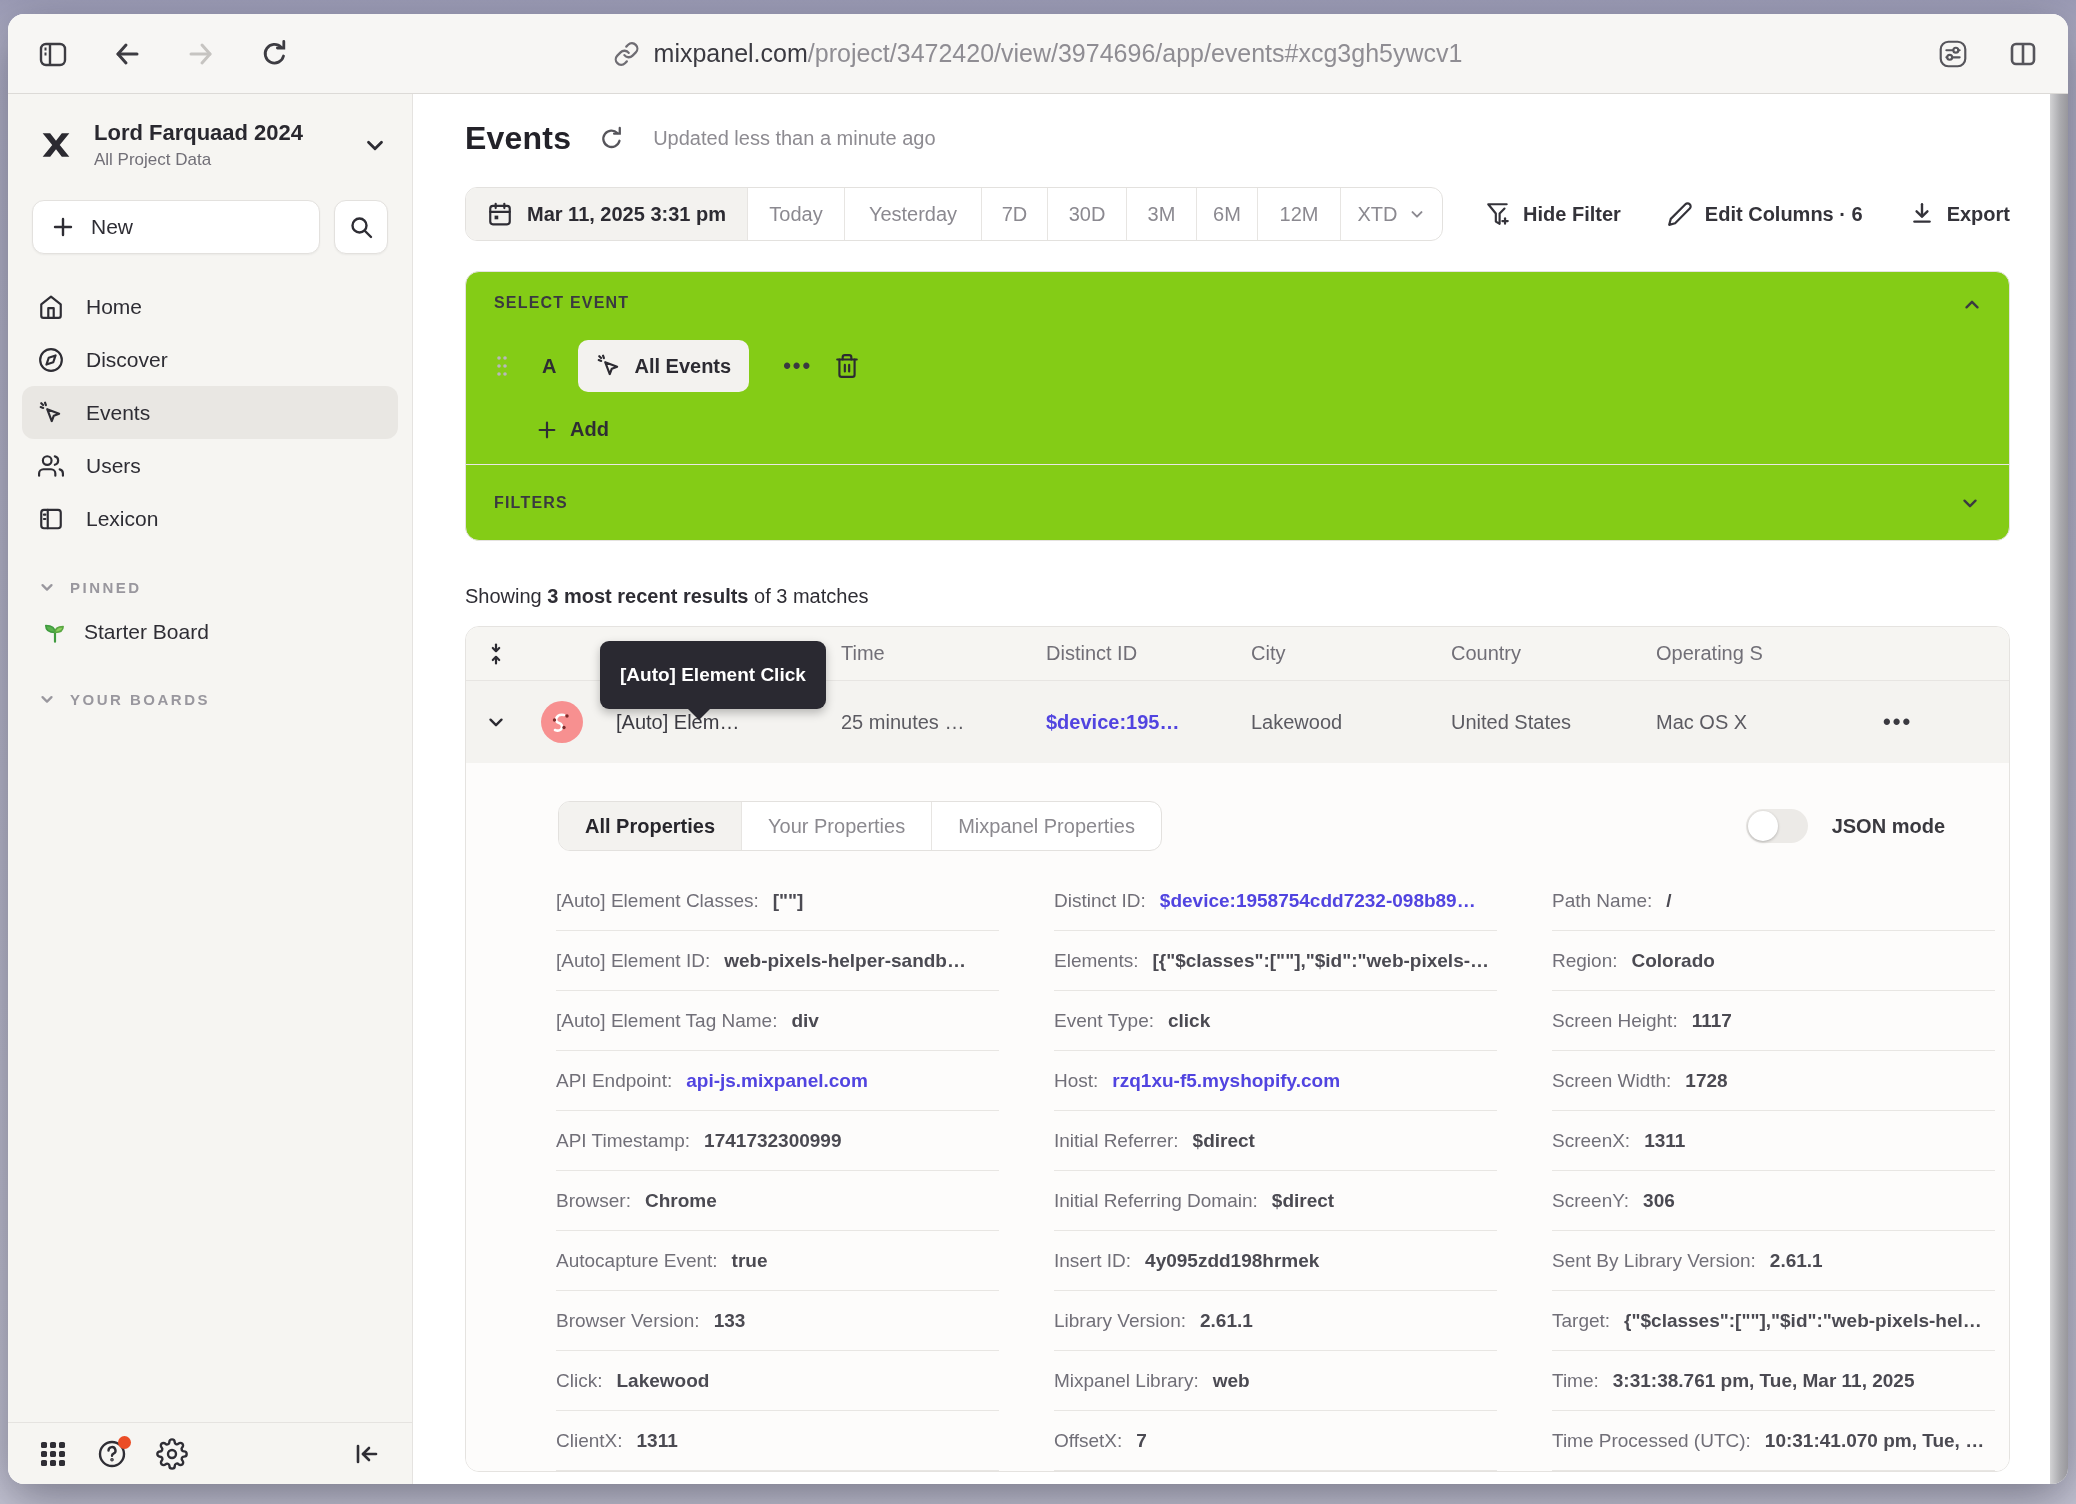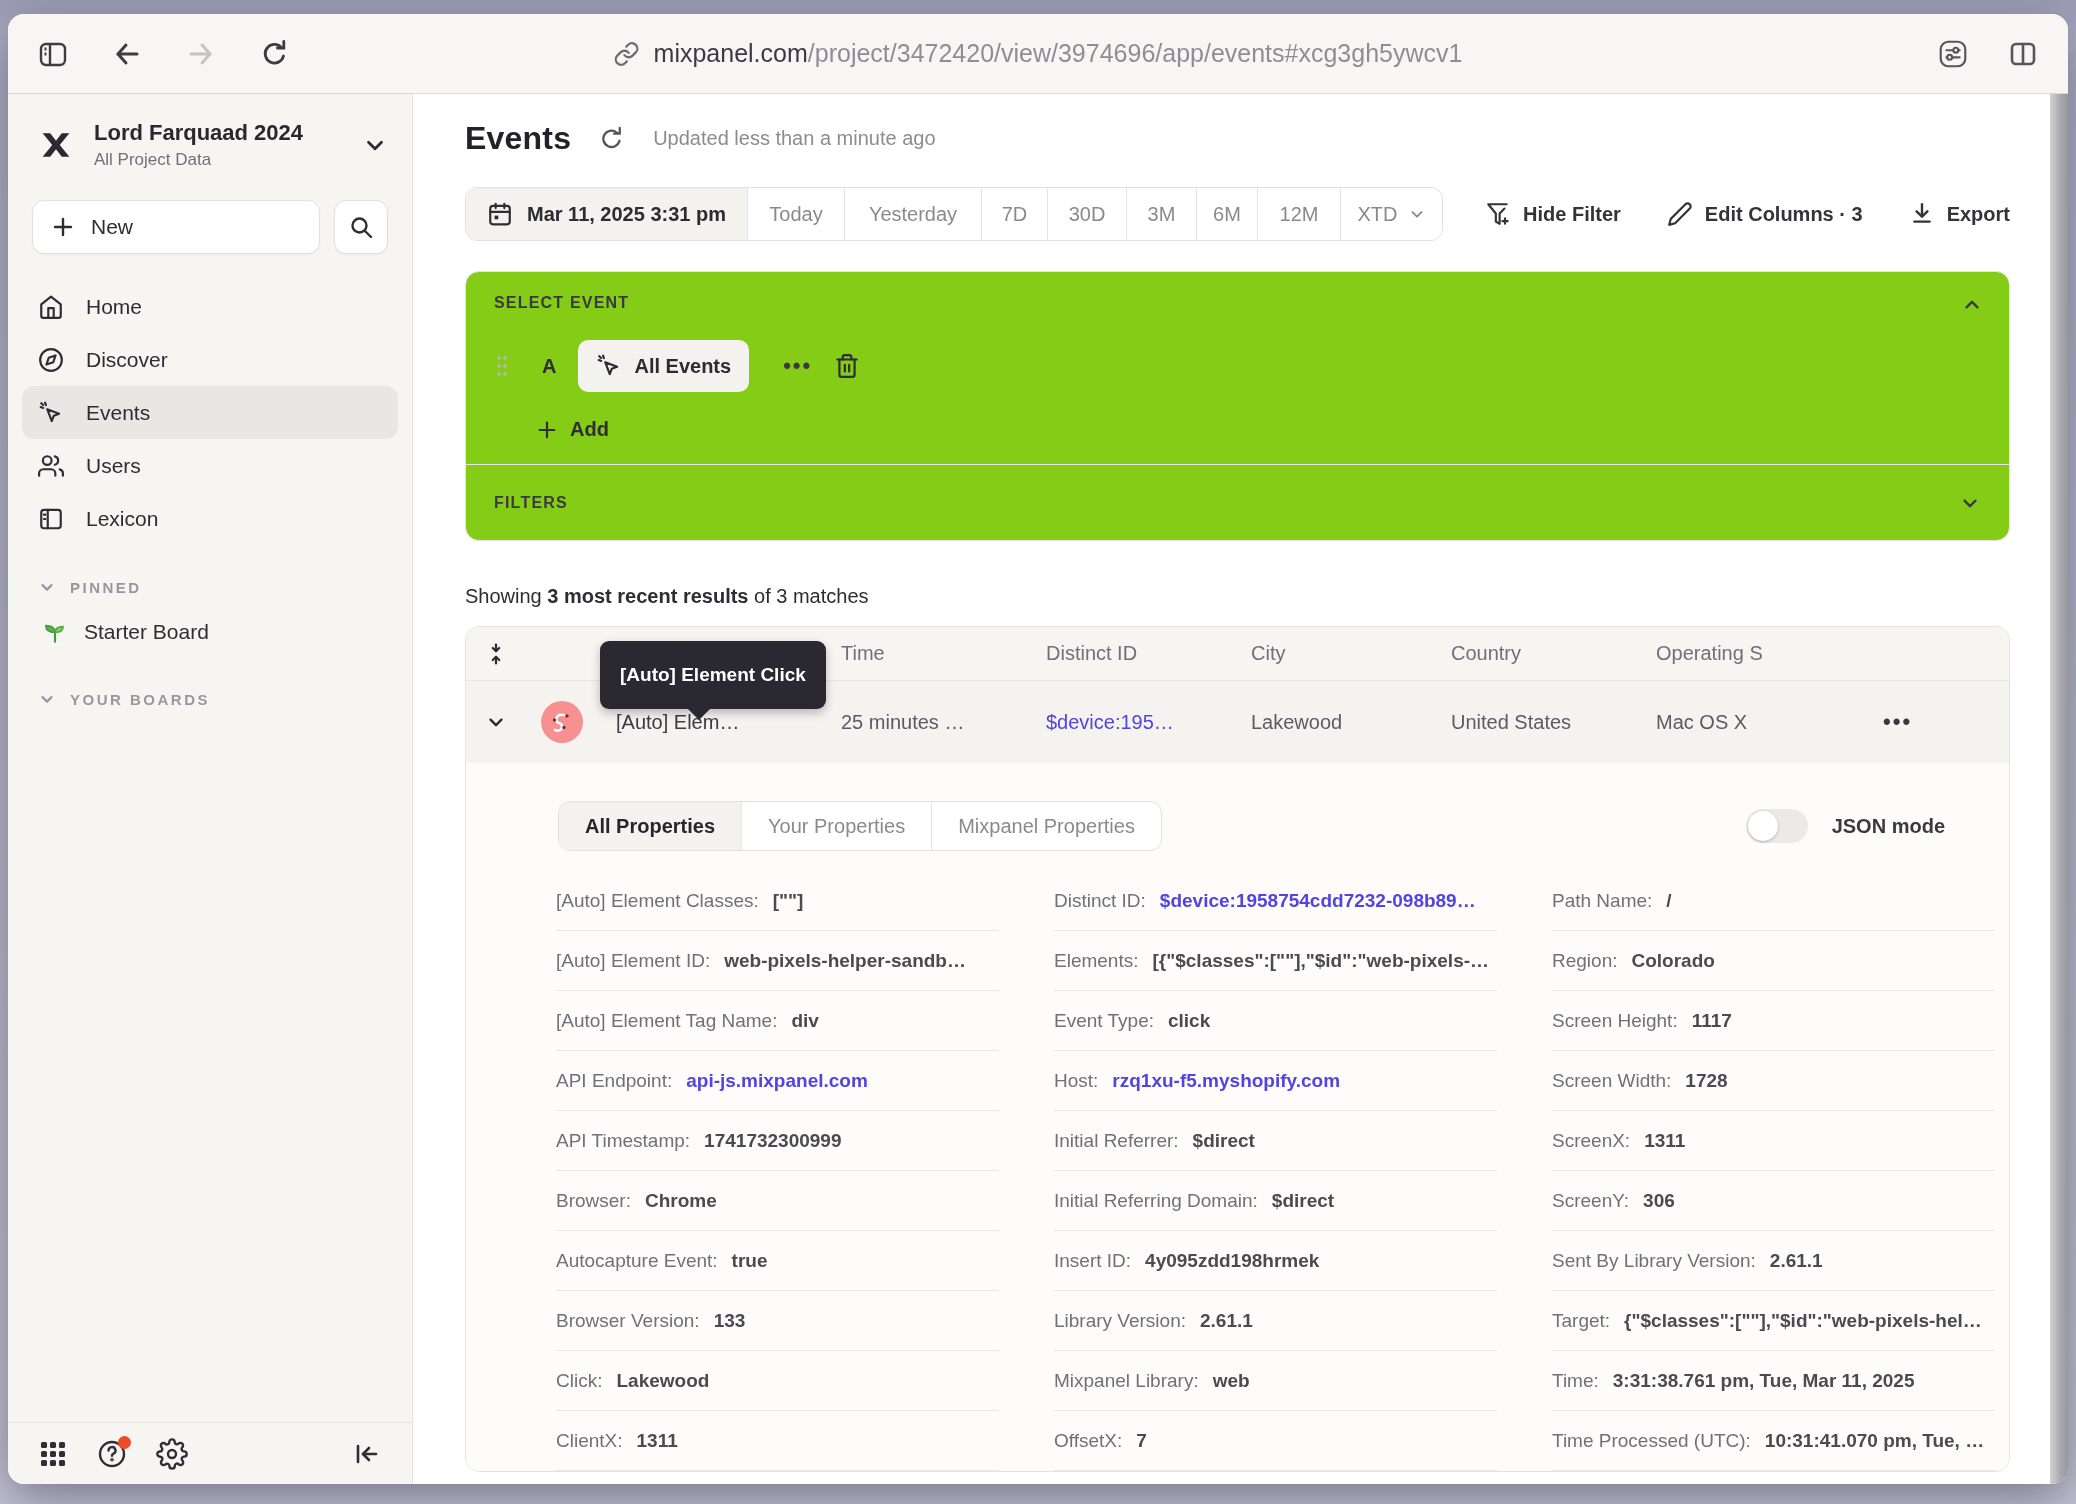--- a/index.html
+++ b/index.html
@@ -88,21 +88,21 @@
     border-bottom:1px solid #e7e5e2;border-radius:13px 13px 0 0;font-size:20px;color:#716f77;}
   .trow{display:flex;align-items:center;height:82px;background:#f4f3f0;font-size:20px;color:#5c5b62;}
   .cell{flex:none;padding-right:16px;}
   .c-exp{width:75px;display:flex;justify-content:center;}
   .c-av{width:75px;display:flex;justify-content:flex-start;}
   .c-event{width:225px;color:#3c3b42;}
   .c-w{width:205px;}
   .c-city{width:200px;}
   .c-act{flex:1;display:flex;justify-content:flex-start;padding-left:10px;}
   .avatar{width:42px;height:42px;border-radius:50%;display:flex;align-items:center;justify-content:center;}
-  .linktxt{color:#5144e0;font-weight:400;}
+  .linktxt{color:#5144e0;font-weight:700;}
   .tooltip{position:absolute;left:134px;top:14px;height:68px;background:#2a2931;color:#fff;
     border-radius:9px;display:flex;align-items:center;padding:0 20px;font-size:19px;
     font-weight:600;z-index:5;box-shadow:0 4px 10px rgba(0,0,0,.25);}
   .tooltip:after{content:"";position:absolute;left:88px;bottom:-11px;border:11px solid transparent;
     border-top-color:#2a2931;border-bottom:none;}
   
   .detail{padding:38px 0 0 0;background:#fdfcfb;border-radius:0 0 13px 13px;}
   .det-head{display:flex;align-items:center;margin-left:92px;margin-right:64px;}
   .tabs{display:flex;height:50px;border:1px solid #e3e1de;border-radius:12px;overflow:hidden;background:#fff;}
   .tab{display:flex;align-items:center;padding:0 26px;font-size:20px;color:#8b898f;
@@ -382,21 +382,21 @@
                   <path d="M20 3H3l7 8.5V19l3.5 2v-9.5L18 7"></path>
                     <line x1="18.5" y1="16" x2="18.5" y2="21"></line>
                     <line x1="16" y1="18.5" x2="21" y2="18.5"></line>
                 </svg>
                 <span>Hide Filter</span>
               </div>
               <div class="act">
                 <svg width="26" height="26" viewBox="0 0 24 24" fill="none" stroke="#34333a" stroke-width="2" stroke-linecap="round" stroke-linejoin="round">
                   <path d="M17 3a2.828 2.828 0 1 1 4 4L7.5 20.5 2 22l1.5-5.5L17 3z"></path>
                 </svg>
-                <span>Edit Columns · 3</span>
+                <span>Edit Columns · 6</span>
               </div>
               <div class="act">
                 <svg width="26" height="26" viewBox="0 0 24 24" fill="none" stroke="#34333a" stroke-width="2.2" stroke-linecap="round" stroke-linejoin="round">
                   <line x1="12" y1="3" x2="12" y2="14"></line>
                     <polyline points="7 9.5 12 14.5 17 9.5"></polyline>
                     <line x1="5" y1="19" x2="19" y2="19"></line>
                 </svg>
                 <span>Export</span>
               </div>
             </div>

